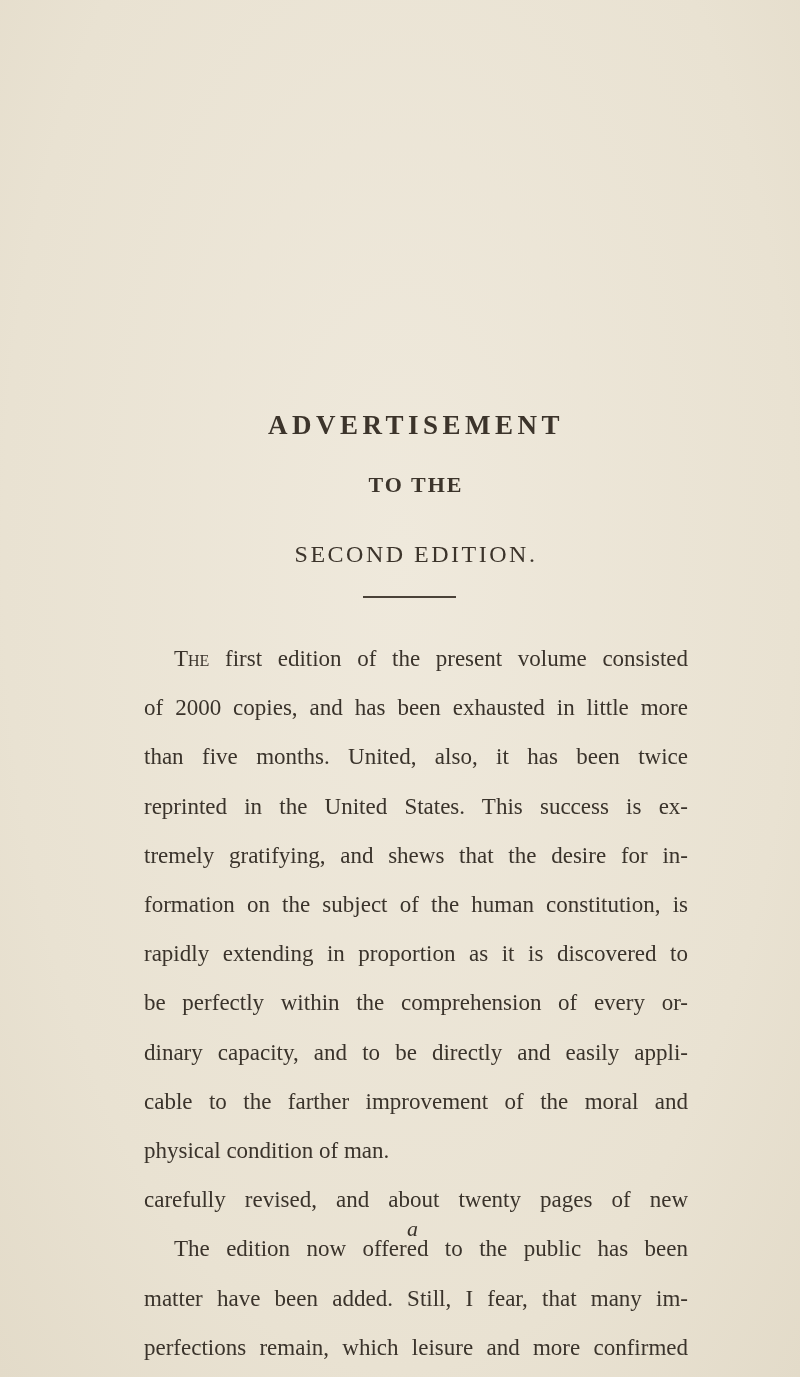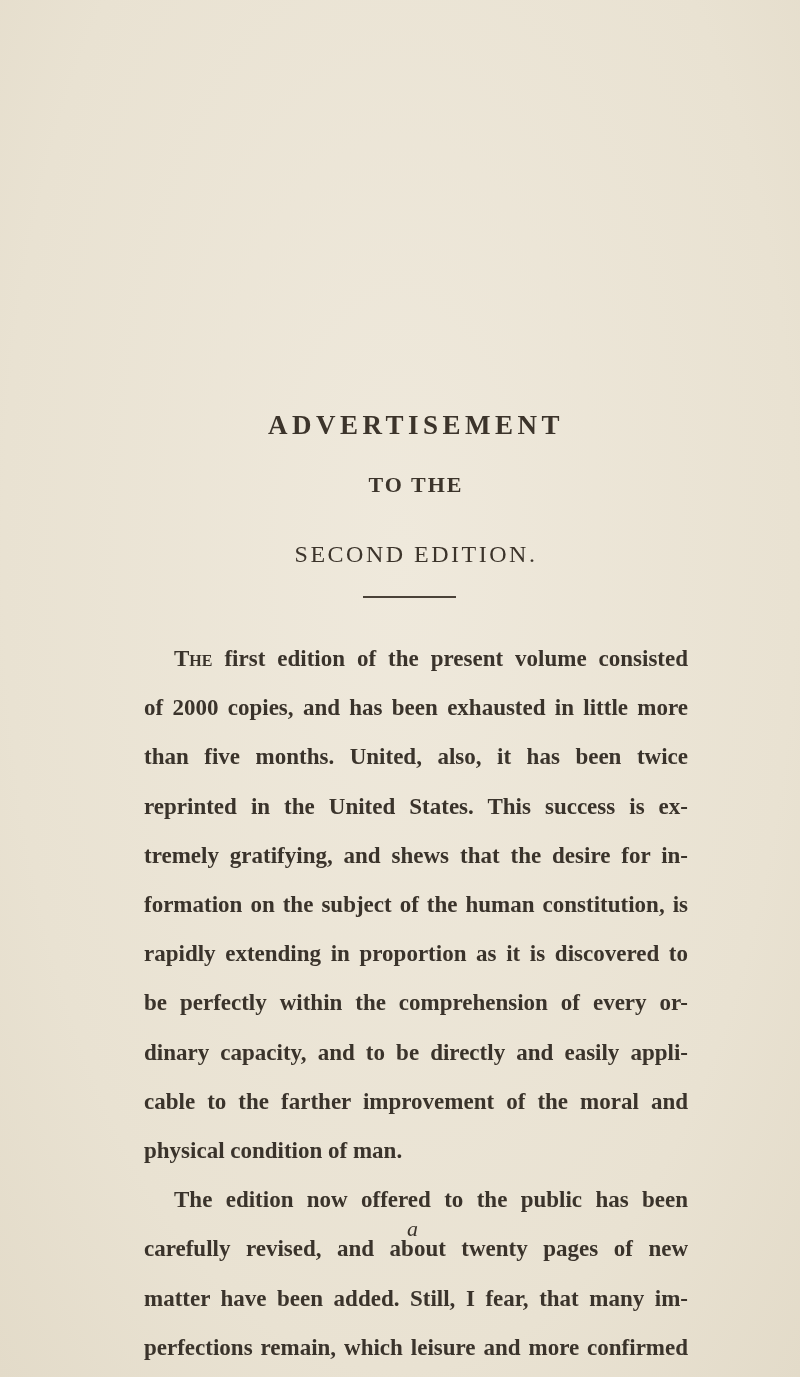--- a/index.html
+++ b/index.html
@@ -24,21 +24,21 @@
       position: absolute; left: 0; width: 800px; text-align: center;
       top: 528px; font-size: 24px; letter-spacing: 2.5px; color: #3c342b; margin-top: 13px;
     }
     .rule {
       position: absolute; left: 347px; top: 596px; width: 93px; height: 2px; background: #4a4238;
     }
     .body-text {
       position: absolute; left: 128px; top: 634px; width: 544px;
       font-size: 23px; line-height: 49.2px; text-align: justify; color: #3a332b;
     }
-    .line { display: block; text-align: justify; text-align-last: justify; white-space: nowrap; font-weight: bold; }
+    .line { display: block; text-align: justify; text-align-last: justify; white-space: nowrap; }
     .line.last { text-align-last: left; }
     .line.indent { padding-left: 30px; }
     .sc { font-variant: small-caps; }
     .signature {
       position: absolute; left: 391px; top: 1216px; font-size: 22px; font-style: italic; color: #3a332b;
     }
   </style>
 </head>
 <body>
 
@@ -53,20 +53,20 @@
     <span class="line">of 2000 copies, and has been exhausted in little more</span>
     <span class="line">than five months.   United, also, it has been twice</span>
     <span class="line">reprinted in the United States.   This success is ex-</span>
     <span class="line">tremely gratifying, and shews that the desire for in-</span>
     <span class="line">formation on the subject of the human constitution, is</span>
     <span class="line">rapidly extending in proportion as it is discovered to</span>
     <span class="line">be perfectly within the comprehension of every or-</span>
     <span class="line">dinary capacity, and to be directly and easily appli-</span>
     <span class="line">cable to the farther improvement of the moral and</span>
     <span class="line last">physical condition of man.</span>
+    <span class="line">carefully revised, and about twenty pages of new</span>
     <span class="line indent">The edition now offered to the public has been</span>
-    <span class="line">carefully revised, and about twenty pages of new</span>
     <span class="line">matter have been added.   Still, I fear, that many im-</span>
     <span class="line">perfections remain, which leisure and more confirmed</span>
   </div>
 
   <div class="signature">a</div>
 </div>
 
 </body></html>

